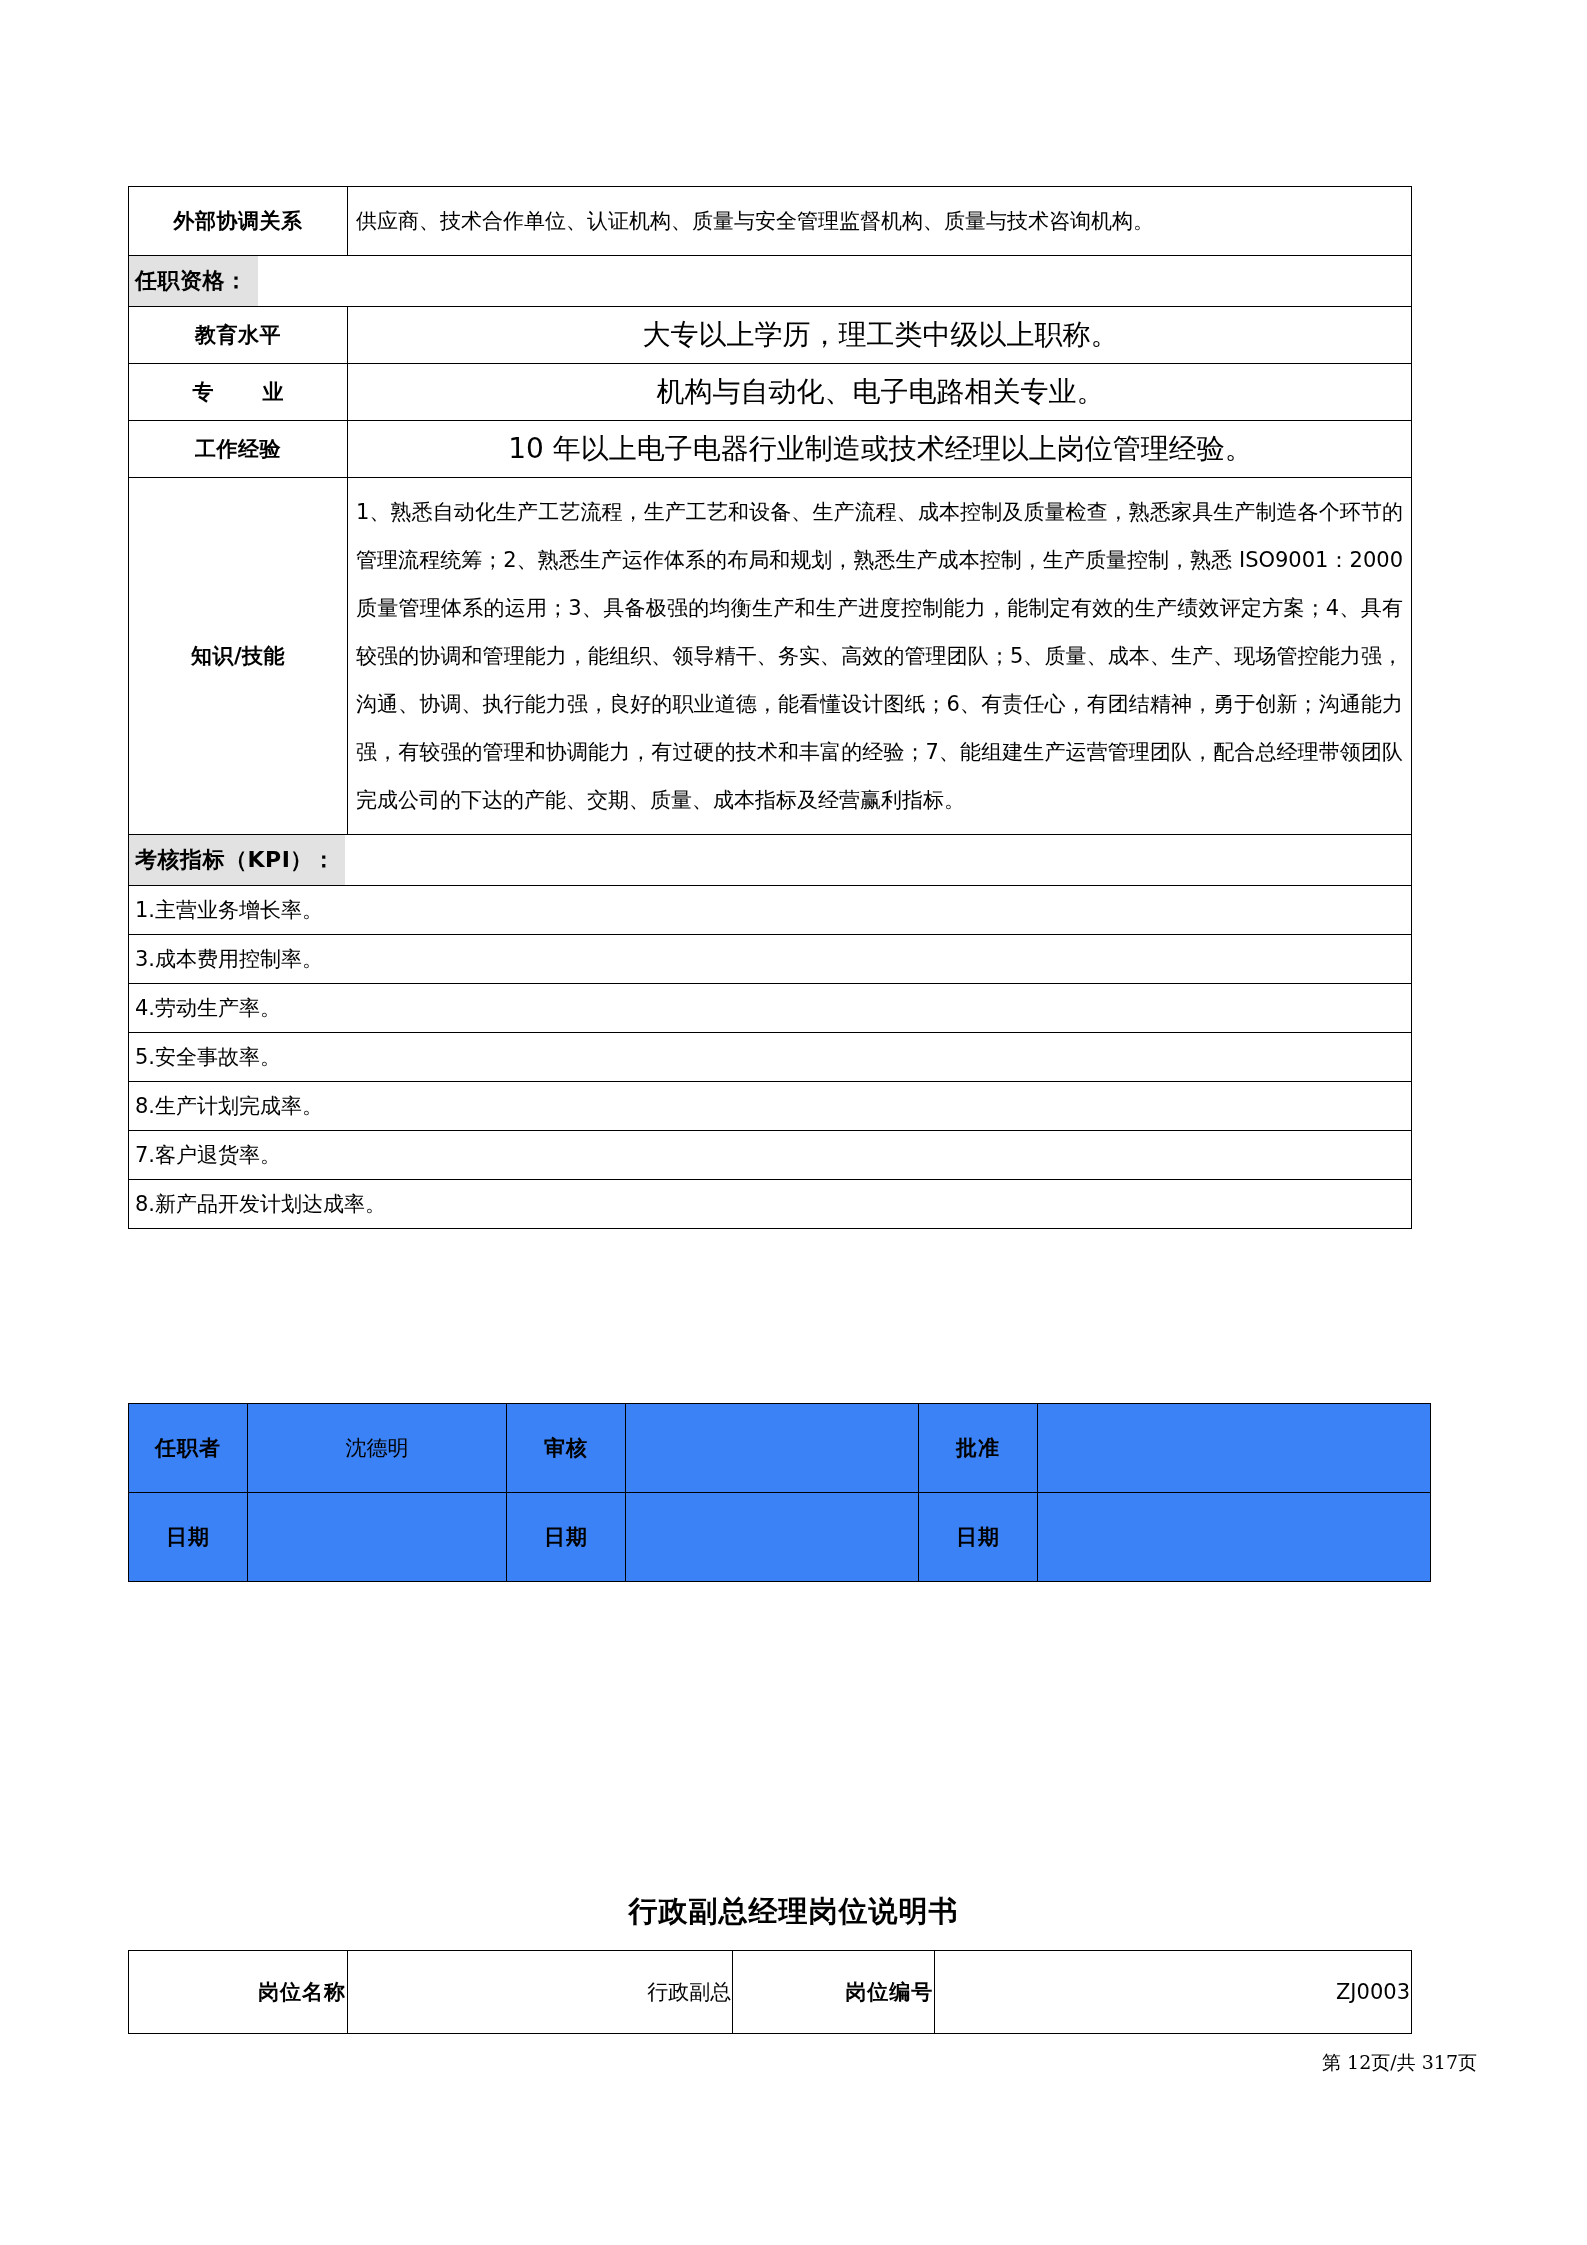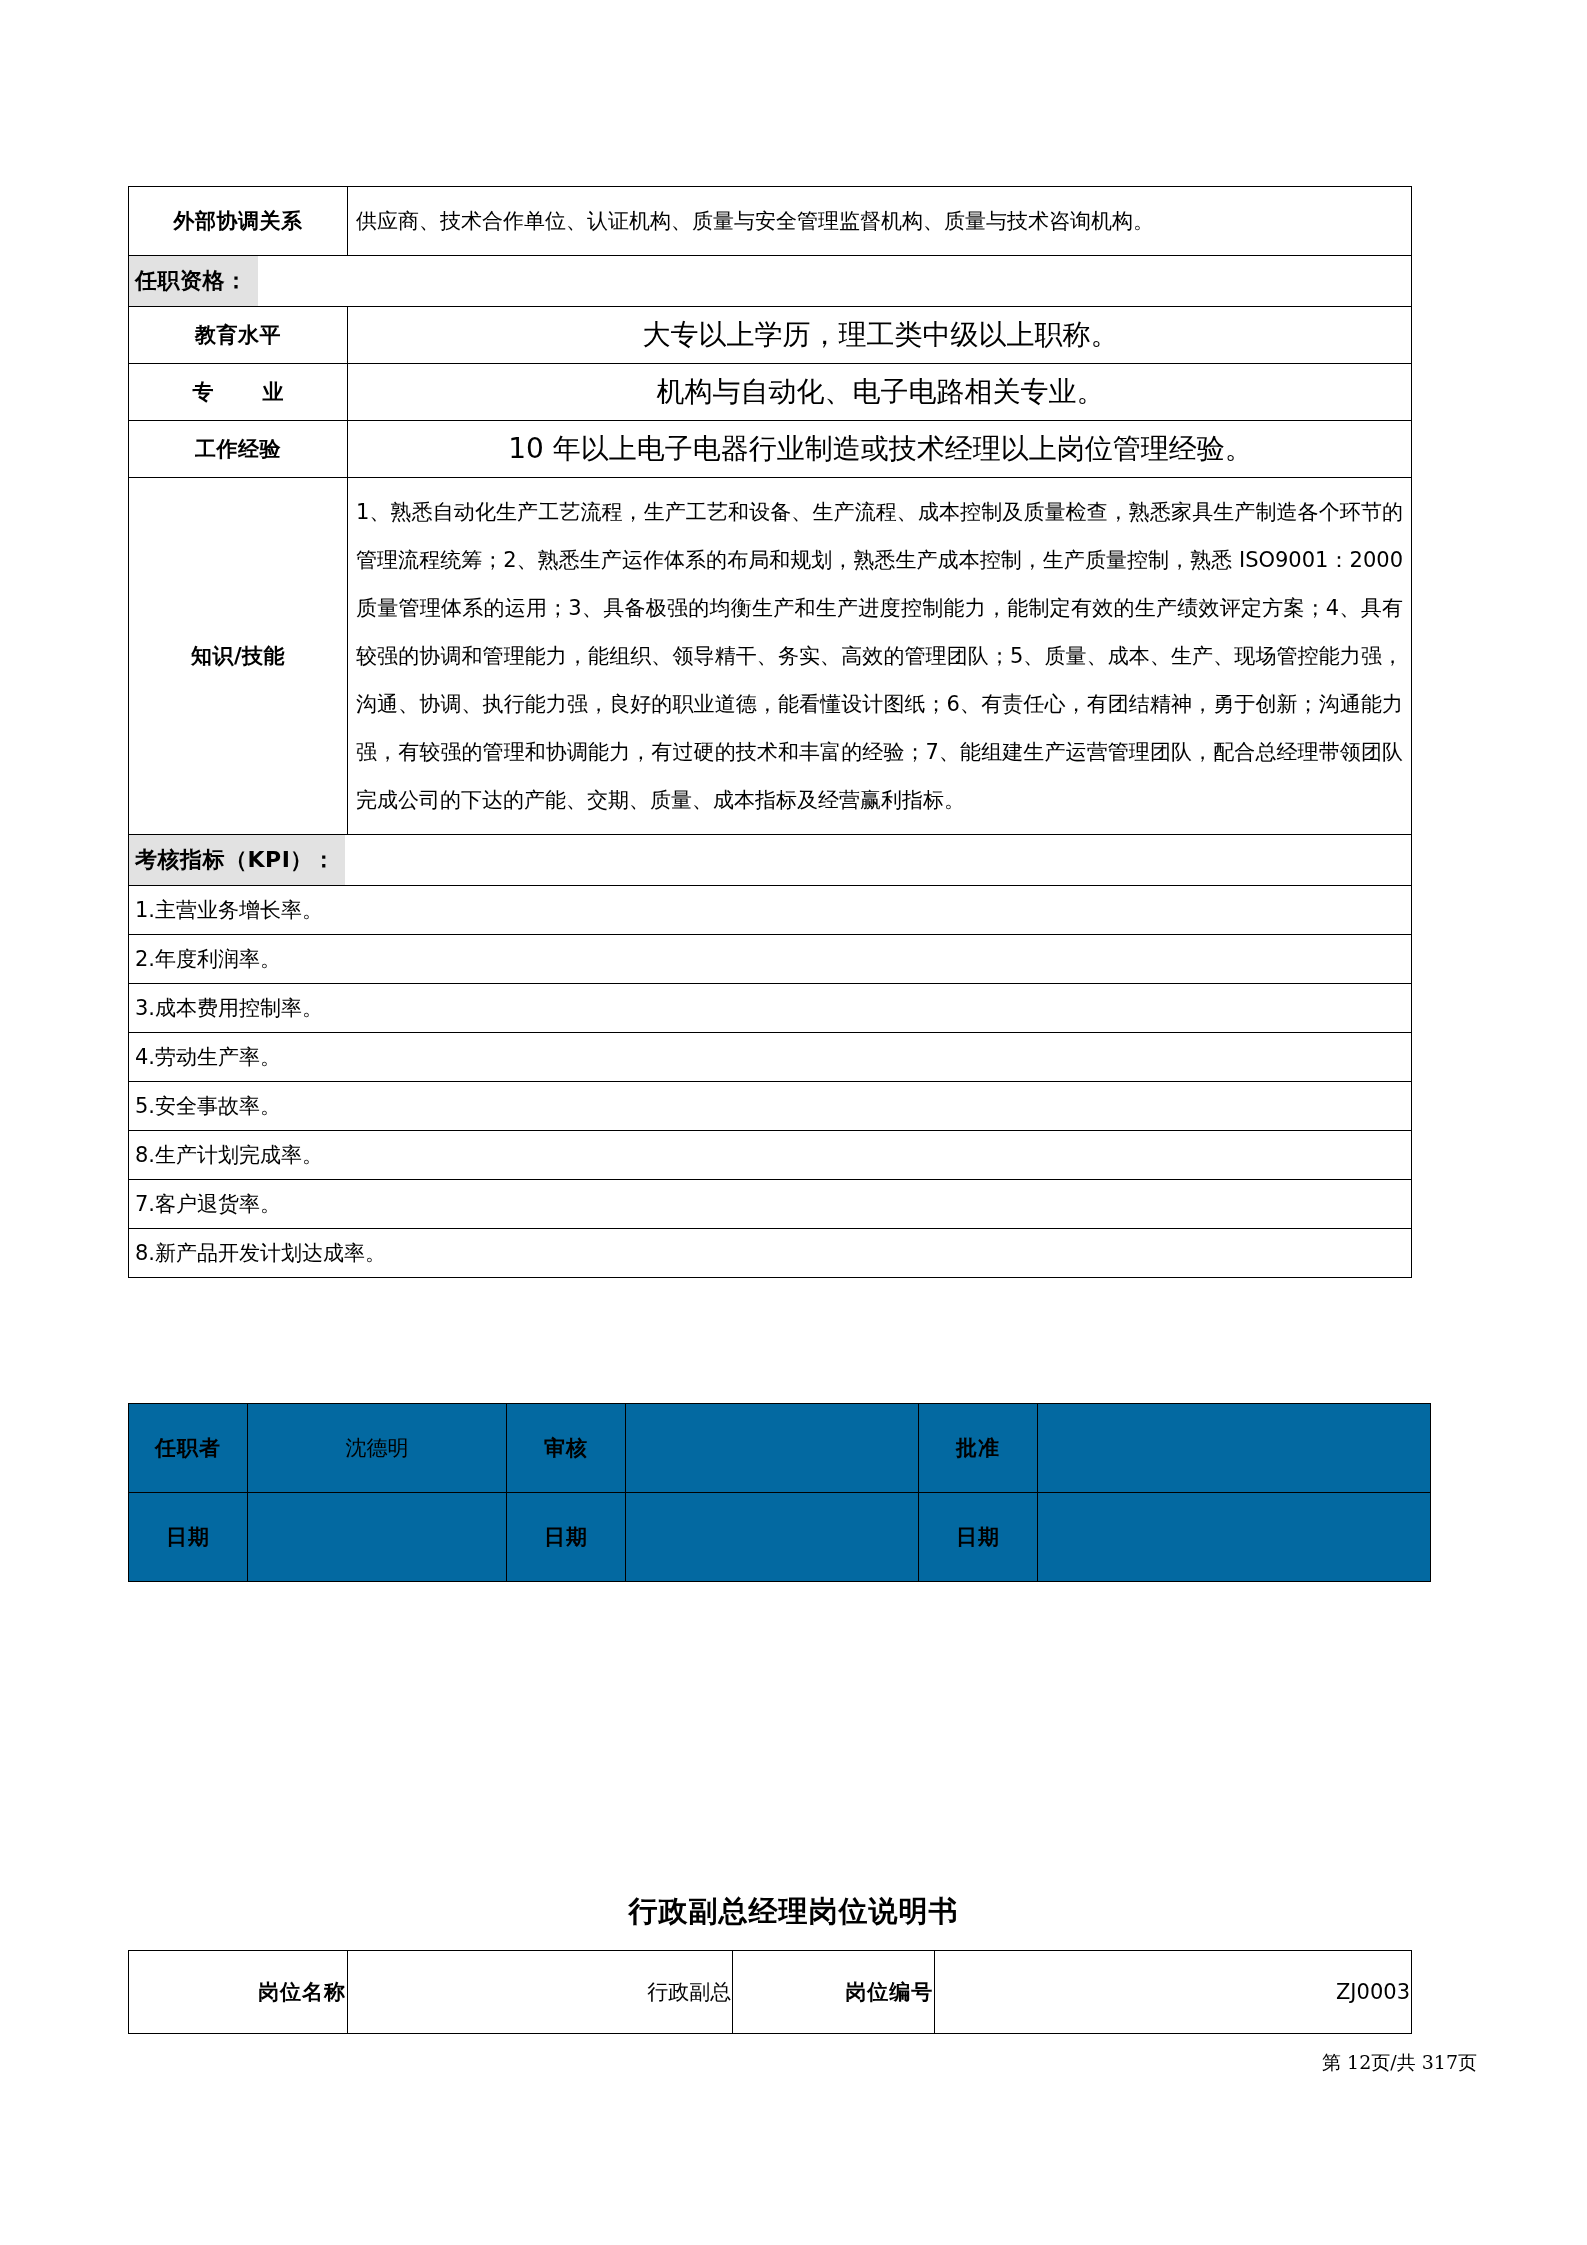--- a/index.html
+++ b/index.html
@@ -97,21 +97,21 @@
     width: 1284px;
     border-collapse: collapse;
     table-layout: fixed;
   }
   .sig-table td {
     border: 1.5px solid #000000;
     height: 86px;
     text-align: center;
     vertical-align: middle;
     font-size: 21px;
-    background: #0369a1;
+    background: #3b82f6;
   }
   .sig-h { font-weight: bold; letter-spacing: 1px; }
   .sig-v { font-weight: normal; }
 
   .c1 { width: 116px; }
   .c2 { width: 256px; }
   .c3 { width: 116px; }
   .c4 { width: 290px; }
   .c5 { width: 116px; }
   .c6 { width: 390px; }
@@ -204,23 +204,20 @@
       <tr class="section-row">
         <td colspan="2">
           <span class="section-hdr">考核指标（KPI）：</span>
         </td>
       </tr>
 
       <tr class="kpi-row">
         <td colspan="2">1.主营业务增长率。</td>
       </tr>
       <tr class="kpi-row">
-        <td colspan="2">2.年度利润率。</td>
-      </tr>
-      <tr class="kpi-row">
         <td colspan="2">3.成本费用控制率。</td>
       </tr>
       <tr class="kpi-row">
         <td colspan="2">4.劳动生产率。</td>
       </tr>
       <tr class="kpi-row">
         <td colspan="2">5.安全事故率。</td>
       </tr>
       <tr class="kpi-row">
         <td colspan="2">8.生产计划完成率。</td>

